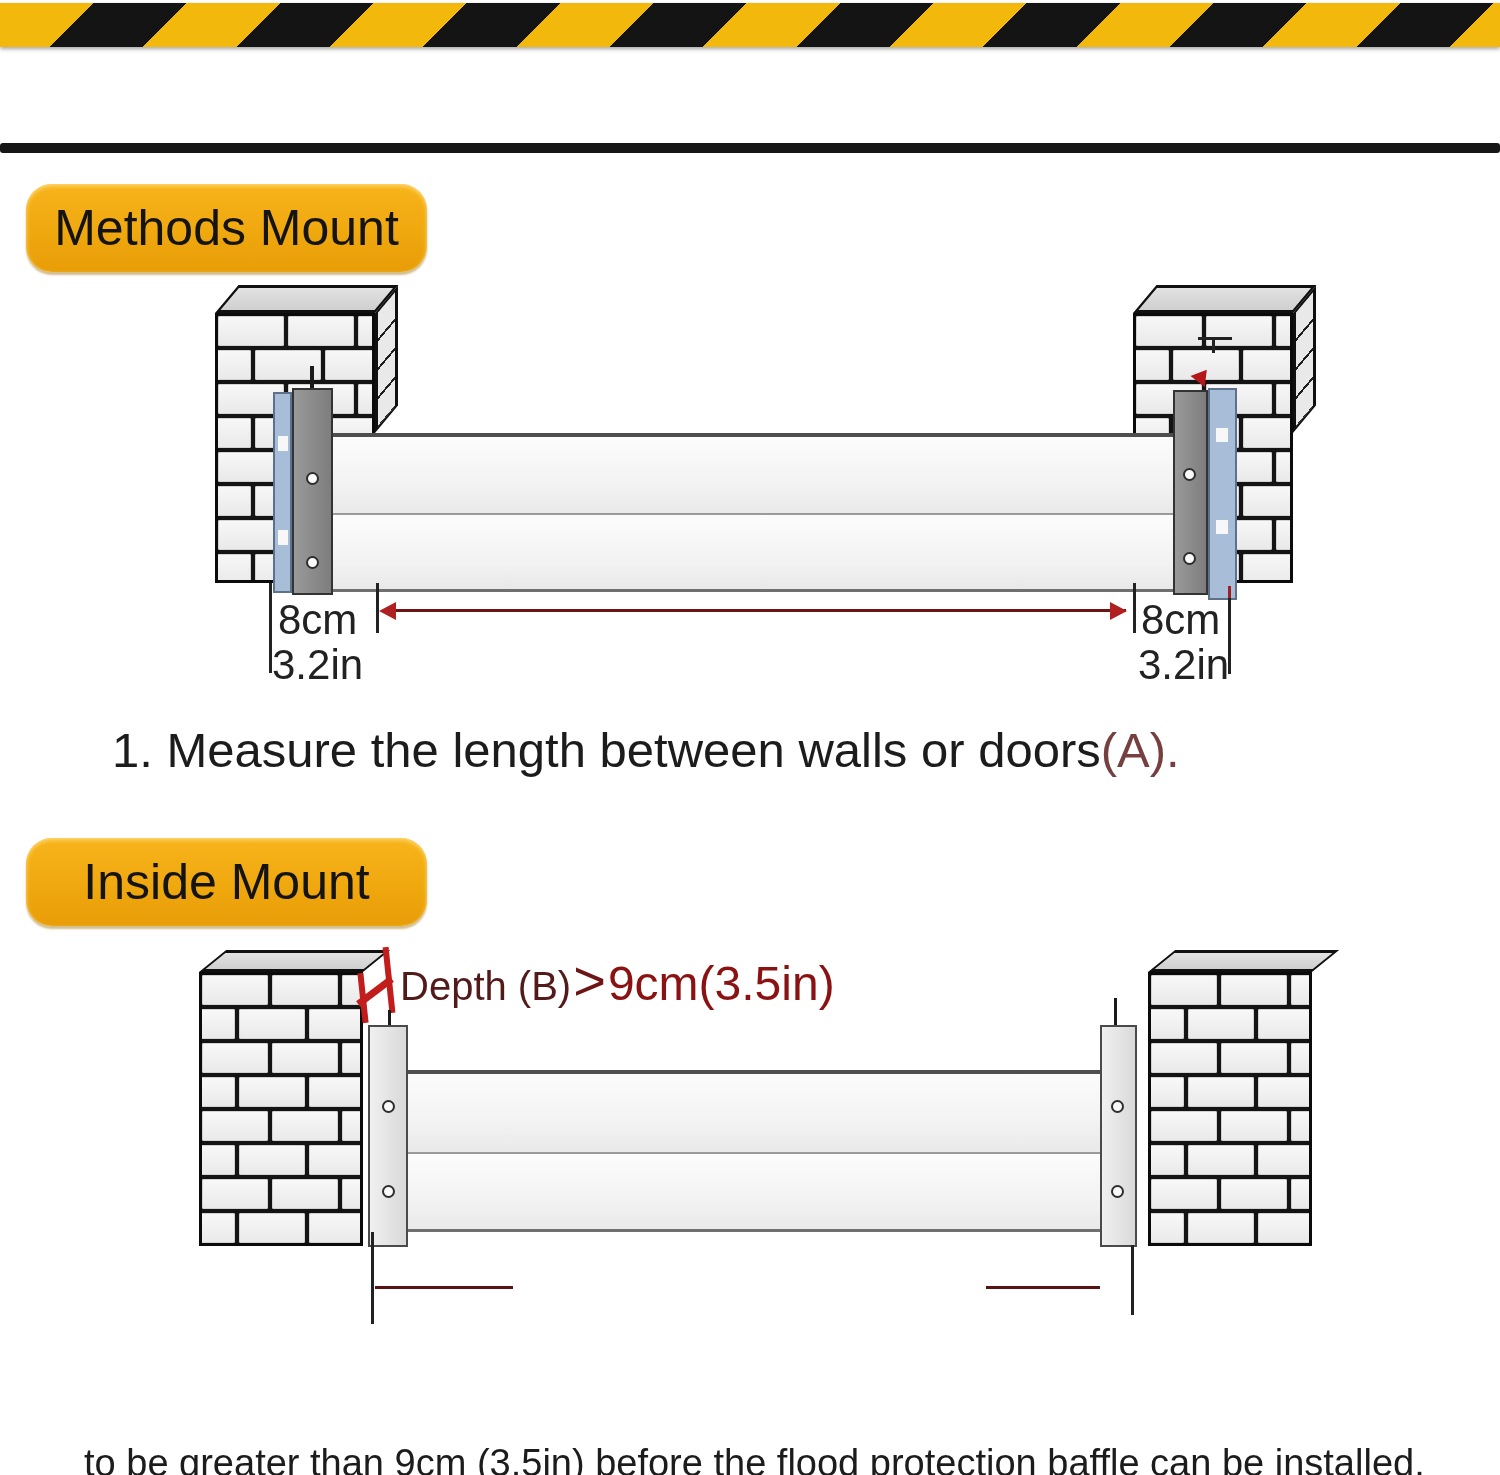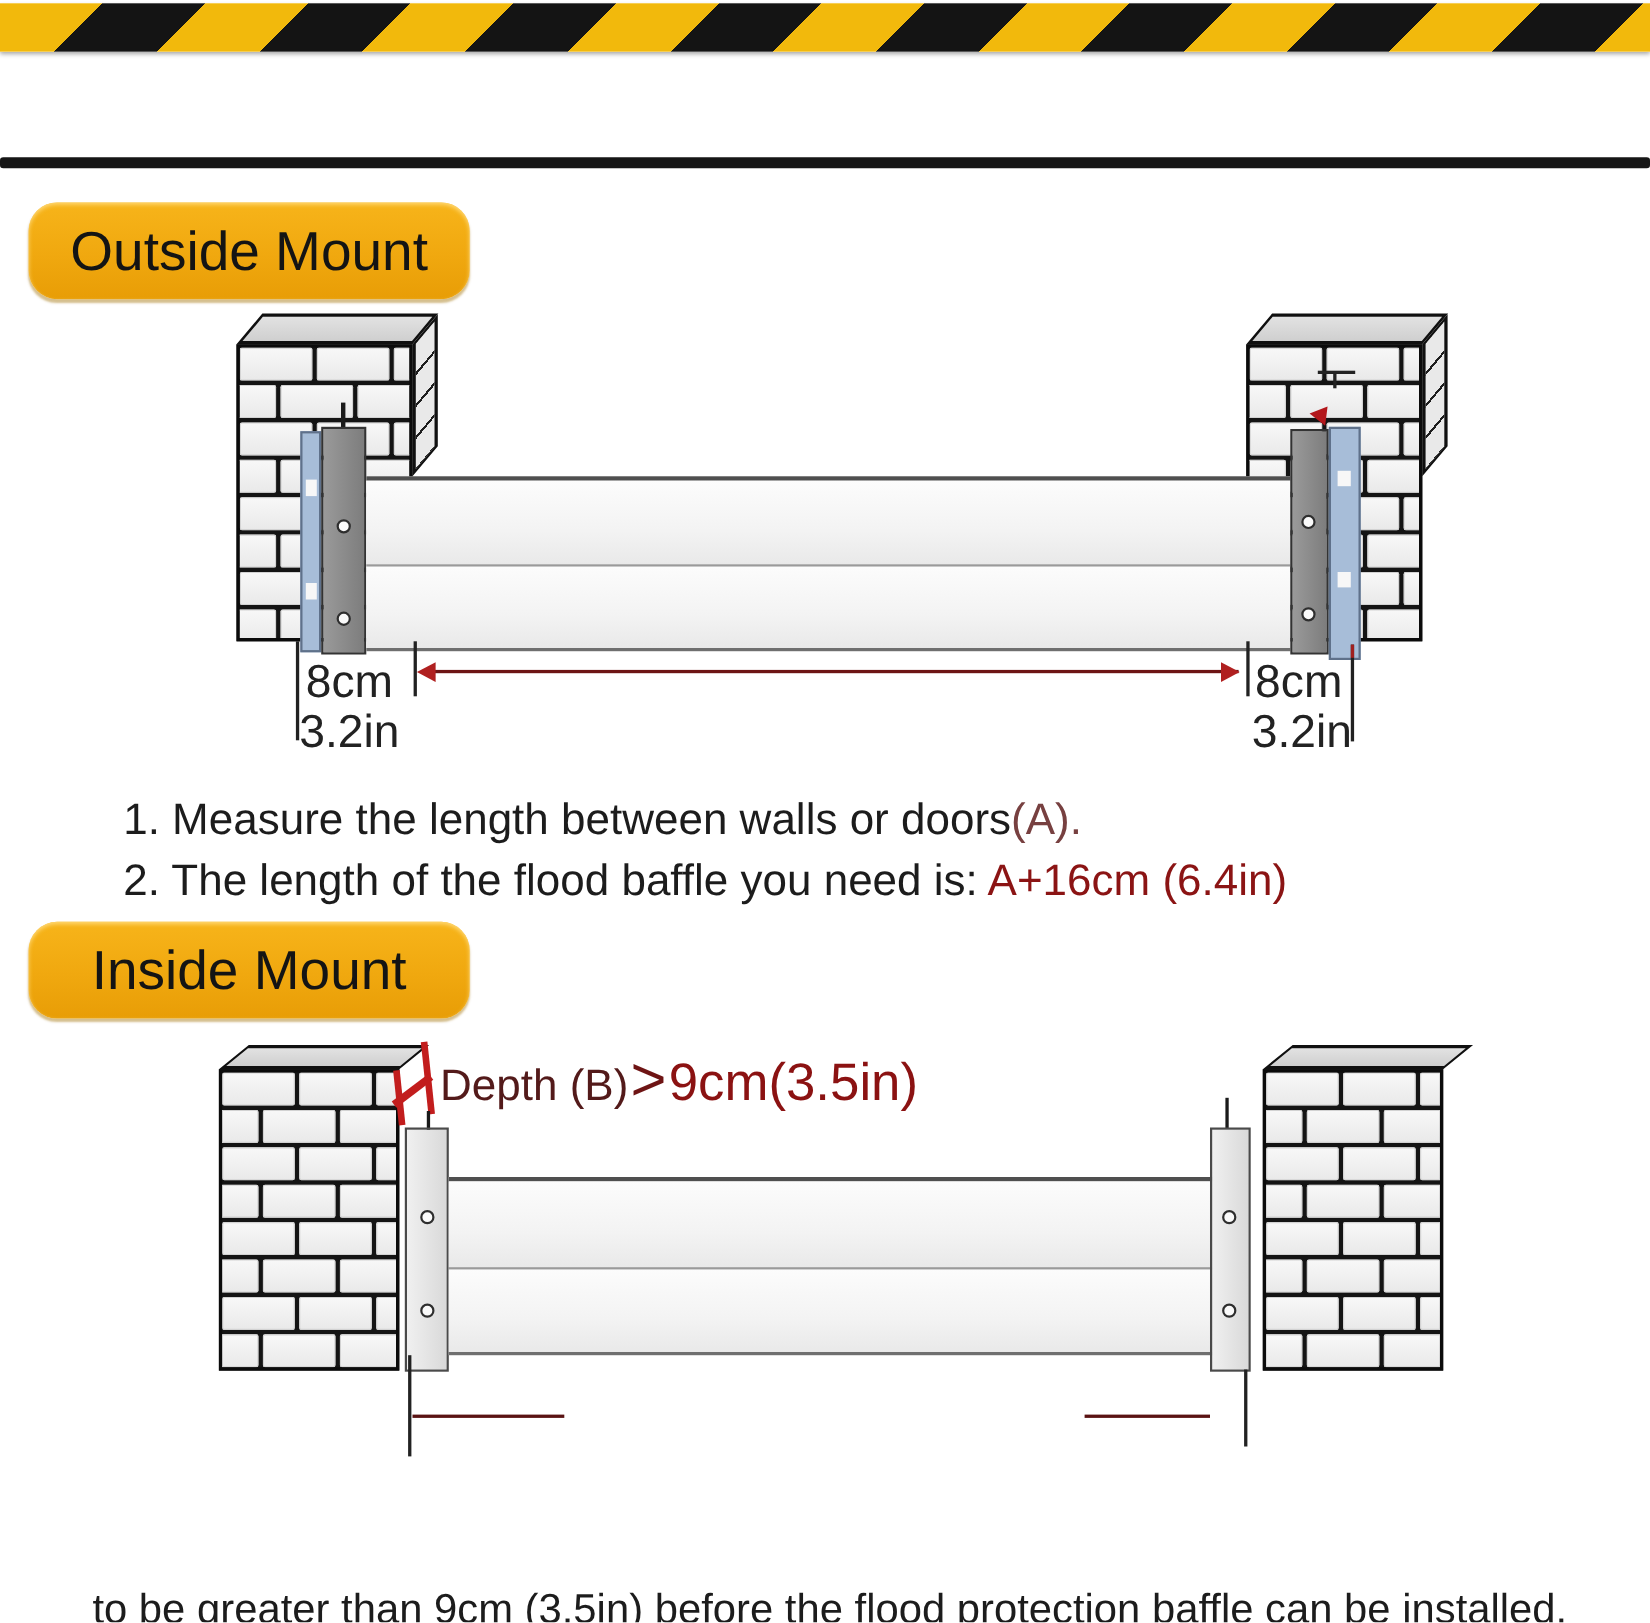--- a/index.html
+++ b/index.html
@@ -52,21 +52,21 @@
 
   
   .dline{background:#222222;}
   .mline{background:#5a1313;}
   .shaft{background:#6d1414;}
   .arrowhead{width:0;height:0;border-top:9px solid transparent;border-bottom:9px solid transparent;}
   .ah-left{border-right:17px solid #b02020;}
   .ah-right{border-left:17px solid #b02020;}
 
   
-  .t40{font-size:40px;line-height:1.15;white-space:nowrap;}
+  .t40{font-size:49px;line-height:1.15;white-space:nowrap;}
   .t38{font-size:38px;line-height:1.15;white-space:nowrap;}
   .dimtxt{font-size:42px;color:#222;white-space:nowrap;}
   .big-a{color:#d42a21;font-weight:700;font-size:46px;}
   .red-dark{color:#8b1414;}
   .red-soft{color:#774040;}
   .span-label{text-align:center;font-size:40px;white-space:nowrap;}
   .depth-row{display:flex;align-items:baseline;white-space:nowrap;}
   .depth-l{font-size:40px;color:#531a1a;}
   .depth-gt{font-size:56px;color:#6e1414;margin:0 2px;}
   .depth-v{font-size:48px;color:#8b1212;}
@@ -74,21 +74,21 @@
 </style>
 </head>
 <body>
 
 <div class="stage">
 
   <div class="abs hazard"></div>
   <div class="abs black-bar"></div>
 
   <div class="abs badge" style="left:26px;top:184px;">
-    <span>Outside Mount</span>
+    <span>Methods Mount</span>
   </div>
 
   <div class="abs topface" style="left:215px;top:285px;width:160px;height:28px;transform:skewX(-40deg);transform-origin:bottom left;"></div>
   <div class="abs sideface" style="left:375px;top:313px;width:23px;height:120px;transform:skewY(-50deg);transform-origin:top left;"></div>
   <div class="abs bricks" style="left:215px;top:313px;width:160px;height:270px;">
       <div class="brick-row" style="top: 0px; height: 30px;">
         <div class="brick" style="left: 0px; width: 66px;"></div>
         <div class="brick" style="left: 70px; width: 66px;"></div>
         <div class="brick" style="left: 140px; width: 66px;"></div>
       </div>
@@ -209,23 +209,20 @@
   <div class="abs dimtxt" style="left:1138px;top:641px;">3.2in</div>
 
   <div class="abs shaft" style="left:384px;top:609px;width:742px;height:3px;"></div>
   <div class="abs arrowhead ah-left" style="left:379px;top:602px;"></div>
   <div class="abs arrowhead ah-right" style="left:1110px;top:602px;"></div>
 
 
   <div class="abs t40" style="left:112px;top:722px;">
     <span>1. Measure the length between walls or doors</span><span class="red-soft">(A).</span>
   </div>
-  <div class="abs t40" style="left:112px;top:778px;">
-    <span>2. The length of the flood baffle you need is: </span><span class="red-dark">A+16cm (6.4in)</span>
-  </div>
 
   <div class="abs badge" style="left:26px;top:838px;">
     <span>Inside Mount</span>
   </div>
 
   <div class="abs topface" style="left:199px;top:950px;width:164px;height:22px;transform:skewX(-51deg);transform-origin:bottom left;"></div>
   <div class="abs bricks" style="left:199px;top:972px;width:164px;height:274px;">
       <div class="brick-row" style="top: 0px; height: 30px;">
         <div class="brick" style="left: 0px; width: 66px;"></div>
         <div class="brick" style="left: 70px; width: 66px;"></div>

